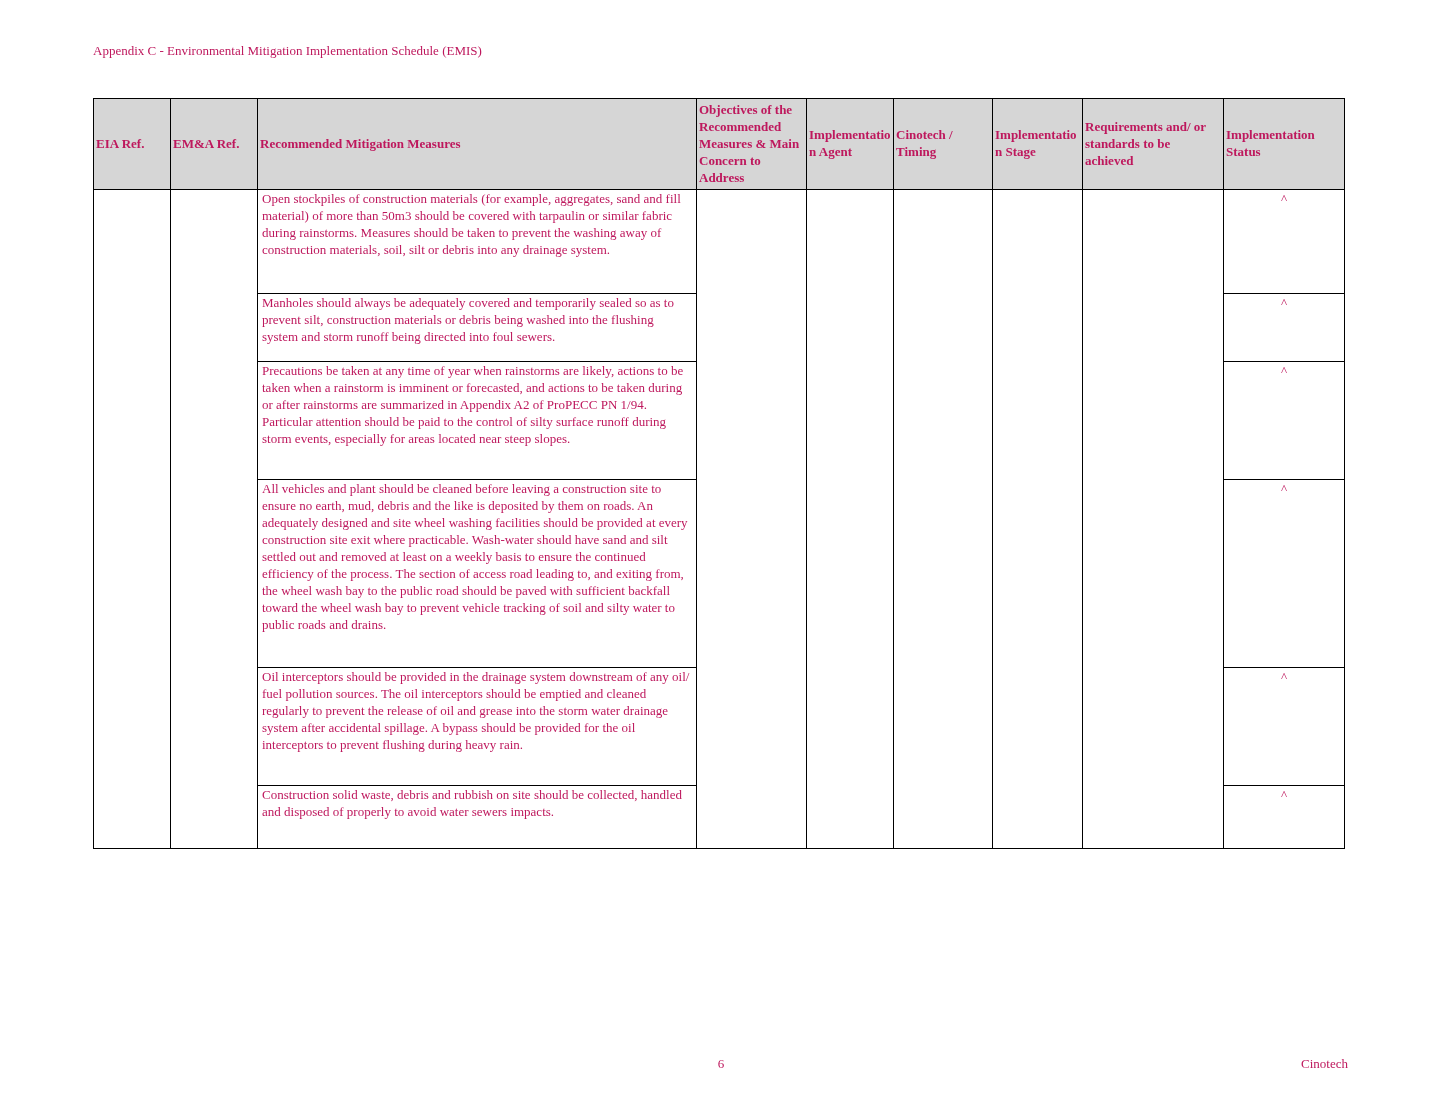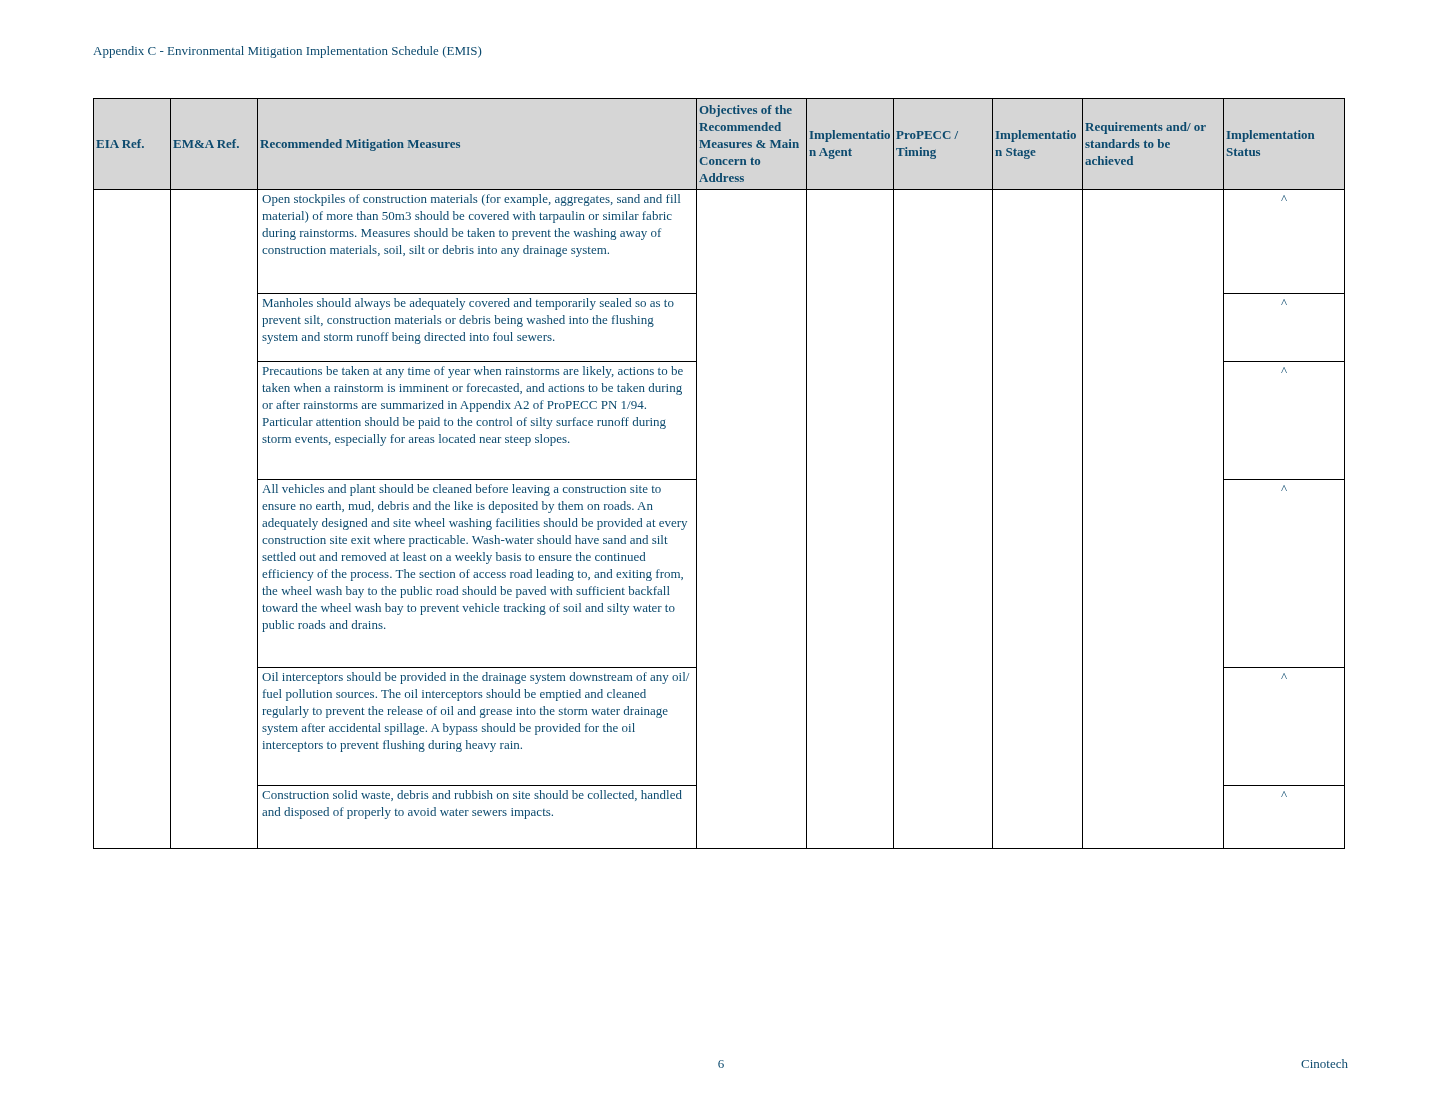--- a/index.html
+++ b/index.html
@@ -2,21 +2,21 @@
 <html><head>
 <meta charset="utf-8">
 <style>
   * { margin: 0; padding: 0; box-sizing: border-box; }
   html, body { background: #ffffff; }
   .page {
     position: relative;
     width: 1442px;
     height: 1115px;
     background: #ffffff;
-    color: #0c4a6e;
+    color: #be185d;
     font-family: "Liberation Serif", serif;
     overflow: hidden;
   }
   .doc-header {
     position: absolute;
     left: 93px;
     top: 43px;
     font-size: 13px;
   }
   table.emis {
@@ -99,21 +99,21 @@
       <col style="width:141px">
       <col style="width:121px">
     </colgroup>
     <tbody>
       <tr class="hdr">
         <th>EIA Ref.</th>
         <th>EM&amp;A Ref.</th>
         <th>Recommended Mitigation Measures</th>
         <th>Objectives of the Recommended Measures &amp; Main Concern to Address</th>
         <th>Implementation Agent</th>
-        <th>ProPECC / Timing</th>
+        <th>Cinotech / Timing</th>
         <th>Implementation Stage</th>
         <th>Requirements and/ or standards to be achieved</th>
         <th>Implementation Status</th>
       </tr>
       <tr class="r0">
         <td class="empty-cell" rowspan="6"></td>
         <td class="empty-cell" rowspan="6"></td>
         <td class="measure-cell">Open stockpiles of construction materials (for example, aggregates, sand and fill material) of more than 50m3 should be covered with tarpaulin or similar fabric during rainstorms.  Measures should be taken to prevent the washing away of construction materials, soil, silt or debris into any drainage system.</td>
         <td class="empty-cell" rowspan="6"></td>
         <td class="empty-cell" rowspan="6"></td>

